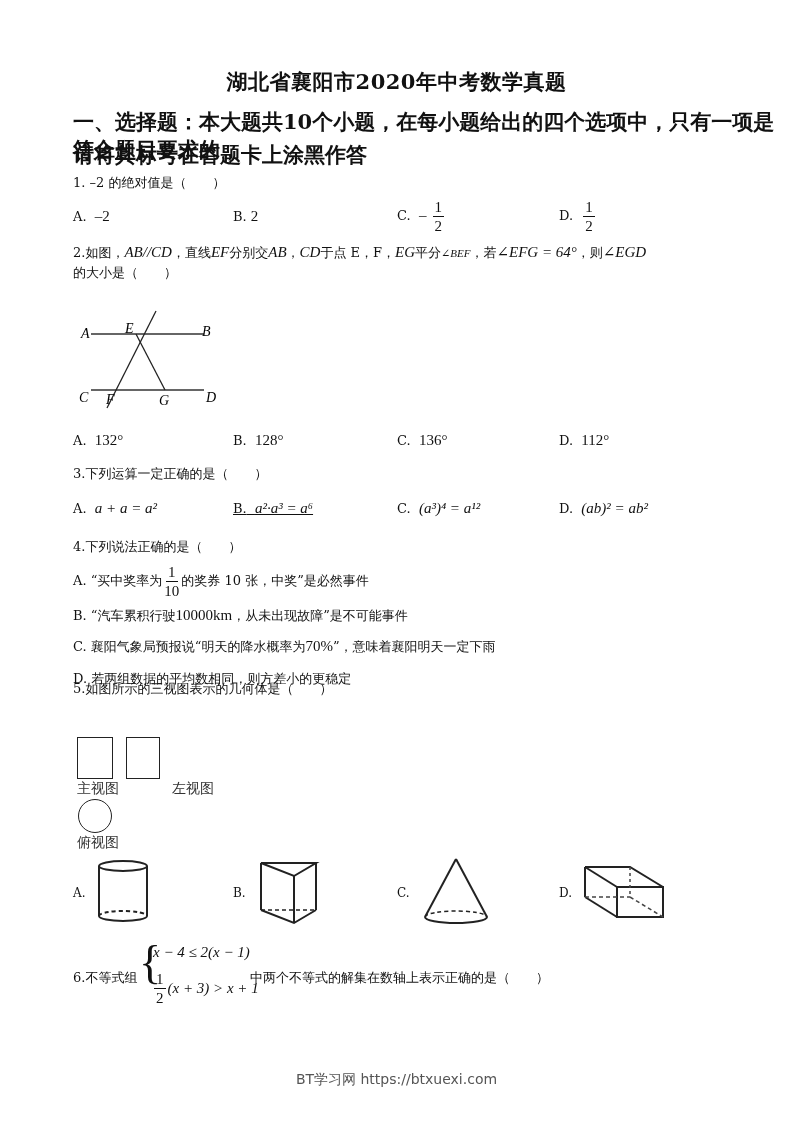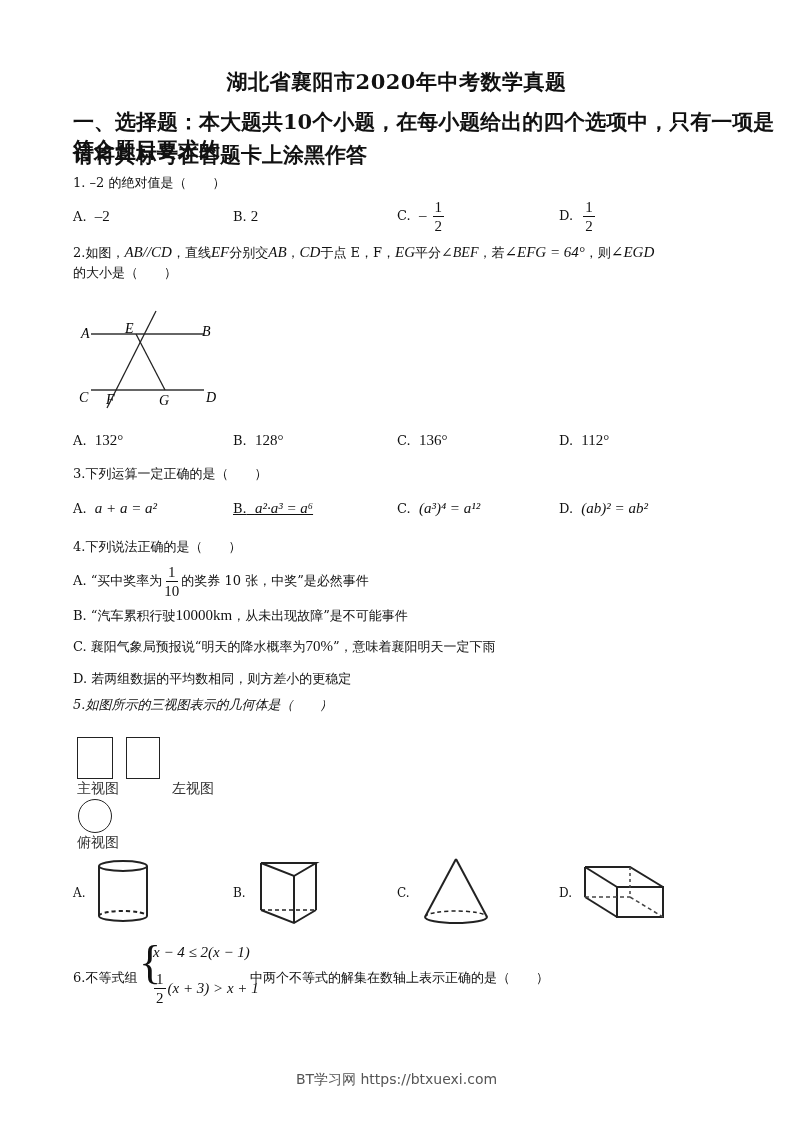--- a/index.html
+++ b/index.html
@@ -45,21 +45,21 @@
 </div>
 <div class="abs opt" style="top:198px; left:559px;">
   <span>D.</span>&nbsp;
   <span class="frac">
       <span class="num">1</span>
       <span>2</span>
     </span>
 </div>
 
 <div class="abs q" style="top:243px; white-space:nowrap;">
-  <span>2.如图，</span><span class="mi">AB//CD</span><span>，直线</span><span class="mi">EF</span><span>分别交</span><span class="mi">AB</span><span>，</span><span class="mi">CD</span><span>于点 E，F，</span><span class="mi">EG</span><span>平分</span><span class="mi" style="font-size:14px">∠BEF</span><span>，若</span><span class="mi">∠EFG = 64°</span><span>，则</span><span class="mi">∠EGD</span>
+  <span>2.如图，</span><span class="mi">AB//CD</span><span>，直线</span><span class="mi">EF</span><span>分别交</span><span class="mi">AB</span><span>，</span><span class="mi">CD</span><span>于点 E，F，</span><span class="mi">EG</span><span>平分</span><span class="mi" style="font-size:11px">∠BEF</span><span>，若</span><span class="mi">∠EFG = 64°</span><span>，则</span><span class="mi">∠EGD</span>
 </div>
 <div class="abs q" style="top:264px;">的大小是（　　）</div>
 
 <svg class="abs" style="top:308px; left:70px;" width="160" height="105">
   <line x1="21" y1="26" x2="134" y2="26" stroke="#666" stroke-width="2"></line>
   <line x1="21" y1="82" x2="134" y2="82" stroke="#666" stroke-width="2"></line>
   <line x1="86" y1="3" x2="37" y2="100" stroke="#222" stroke-width="1.3"></line>
   <line x1="66" y1="26" x2="95" y2="82" stroke="#222" stroke-width="1.3"></line>
   <text x="11" y="30" font-style="italic" font-size="14" font-family="Liberation Serif, serif">A</text>
   <text x="55" y="25" font-style="italic" font-size="14" font-family="Liberation Serif, serif">E</text>
@@ -95,21 +95,21 @@
 </div>
 <div class="abs opt" style="top:638px; left:73px; white-space:nowrap;">
   <span>C.</span>
   <span>襄阳气象局预报说“明天的降水概率为</span><span class="mn">70%</span><span>”，意味着襄阳明天一定下雨</span>
 </div>
 <div class="abs opt" style="top:670px; left:73px;">
   <span>D.</span>
   <span>若两组数据的平均数相同，则方差小的更稳定</span>
 </div>
 
-<div class="abs q" style="top:696px;font-style:italic;">5.如图所示的三视图表示的几何体是（　　）</div>
+<div class="abs q" style="top:680px;">5.如图所示的三视图表示的几何体是（　　）</div>
 
 <div class="abs" style="top:737px; left:77px; width:34px; height:40px; border:1.5px solid #222;"></div>
 <div class="abs label-sm" style="top:780px; left:77px;">主视图</div>
 <div class="abs" style="top:737px; left:126px; width:32px; height:40px; border:1.5px solid #222;"></div>
 <div class="abs label-sm" style="top:780px; left:124px;margin-left:48px;">左视图</div>
 <div class="abs" style="top:799px; left:78px; width:32px; height:32px; border:1.5px solid #222; border-radius:50%;"></div>
 <div class="abs label-sm" style="top:834px; left:77px;">俯视图</div>
 
 <div class="abs opt" style="top:886px; left:73px; font-size:12px;">A.</div>
 <svg class="abs" style="top:858px; left:95px;" width="60" height="68">

